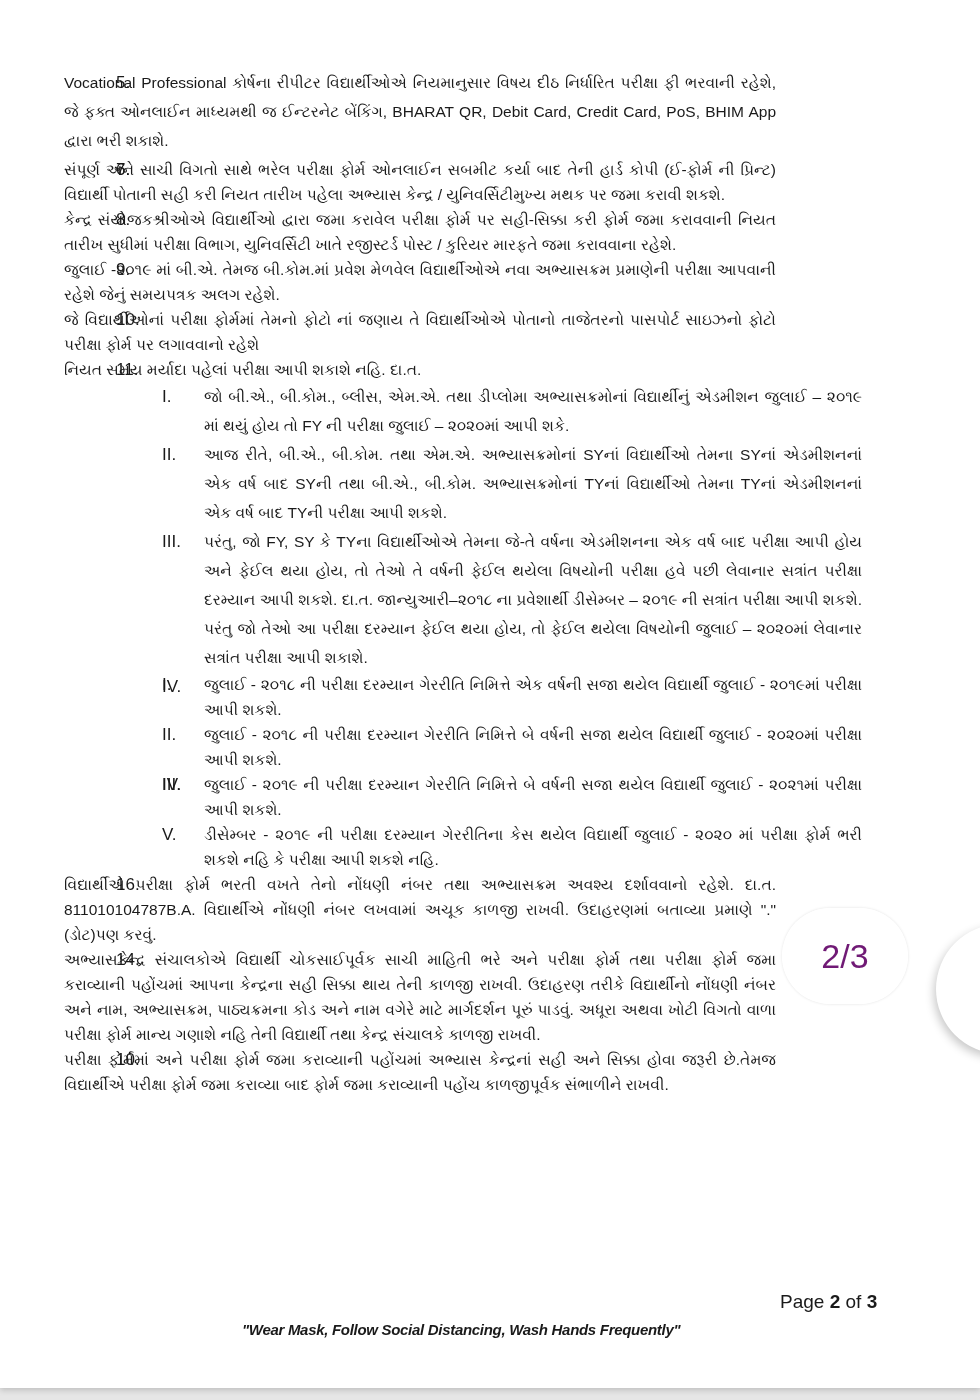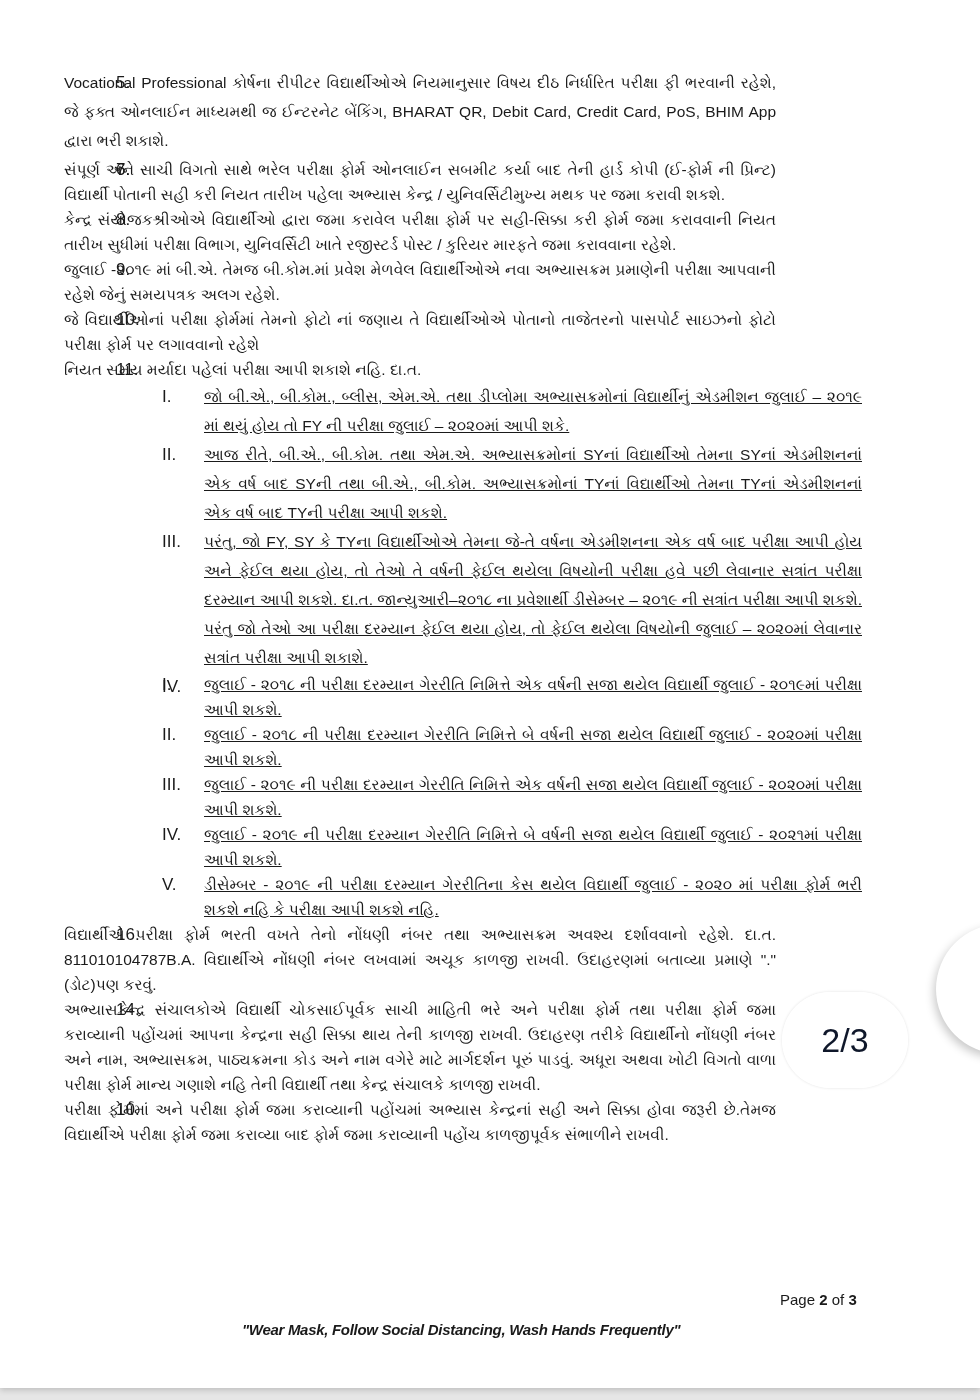--- a/index.html
+++ b/index.html
@@ -17,39 +17,39 @@
   .content { position: absolute; left: 0; top: 68px; width: 980px; }
   .item { position: relative; font-size: 15.5px; line-height: 25px; }
   .item .num {
     position: absolute; left: 116px; font-size: 17px;
   }
   .item .txt {
     margin-left: 64px; width: 712px; text-align: justify;
   }
   .sub { position: relative; font-size: 15.5px; }
   .sub .rnum { position: absolute; left: 162px; font-size: 17px; }
-  .sub .txt { margin-left: 204px; width: 658px; text-align: justify; text-decoration: underline; }
+  .sub .txt { margin-left: 204px; width: 658px; text-align: justify; }
   .loose { line-height: 29px; }
   .tight { line-height: 25px; }
 
   .footer-quote {
     position: absolute; left: 242px; top: 1321px;
     font-weight: bold; font-style: italic; font-size: 15px; letter-spacing: -0.3px;
   }
   .page-num {
-    position: absolute; left: 780px; top: 1291px; font-size: 15px;
+    position: absolute; left: 780px; top: 1291px; font-size: 19px;
   }
   .page-num b { font-weight: bold; }
 
   .page-pill {
-    position: absolute; left: 782px; top: 992px; width: 126px; height: 96px;
+    position: absolute; left: 782px; top: 908px; width: 126px; height: 96px;
     border-radius: 48px; background: rgba(255,255,255,0.96);
     box-shadow: 0 0 3px rgba(0,0,0,0.12);
     display: flex; align-items: center; justify-content: center;
-    font-size: 34px; color: #0f172a;
+    font-size: 34px; color: #701a75;
   }
   .fab {
     position: absolute; left: 936px; top: 924px; width: 130px; height: 130px;
     border-radius: 50%; background: #ffffff;
     box-shadow: -2px 4px 10px rgba(0,0,0,0.22);
   }
 </style>
 </head>
 <body>
 
@@ -108,21 +108,20 @@
     <div class="sub tight">
       <span class="rnum">I.</span>
       <div class="txt">જુલાઈ - ૨૦૧૮ ની પરીક્ષા દરમ્યાન ગેરરીતિ નિમિત્તે એક વર્ષની સજા થયેલ વિદ્યાર્થી જુલાઈ - ૨૦૧૯માં પરીક્ષા આપી શકશે.</div>
     </div>
     <div class="sub tight">
       <span class="rnum">II.</span>
       <div class="txt">જુલાઈ - ૨૦૧૮ ની પરીક્ષા દરમ્યાન ગેરરીતિ નિમિત્તે બે વર્ષની સજા થયેલ વિદ્યાર્થી જુલાઈ - ૨૦૨૦માં પરીક્ષા આપી શકશે.</div>
     </div>
     <div class="sub tight">
       <span class="rnum">III.</span>
-      <div class="txt">જુલાઈ - ૨૦૧૯ ની પરીક્ષા દરમ્યાન ગેરરીતિ નિમિત્તે એક વર્ષની સજા થયેલ વિદ્યાર્થી જુલાઈ - ૨૦૨૦માં પરીક્ષા આપી શકશે.</div>
     </div>
     <div class="sub tight">
       <span class="rnum">IV.</span>
       <div class="txt">જુલાઈ - ૨૦૧૯ ની પરીક્ષા દરમ્યાન ગેરરીતિ નિમિત્તે બે વર્ષની સજા થયેલ વિદ્યાર્થી જુલાઈ - ૨૦૨૧માં પરીક્ષા આપી શકશે.</div>
     </div>
     <div class="sub tight">
       <span class="rnum">V.</span>
       <div class="txt">ડીસેમ્બર - ૨૦૧૯ ની પરીક્ષા દરમ્યાન ગેરરીતિના કેસ થયેલ વિદ્યાર્થી  જુલાઈ - ૨૦૨૦ માં પરીક્ષા ફોર્મ ભરી શકશે નહિ કે પરીક્ષા આપી શકશે નહિ.</div>
     </div>
 

